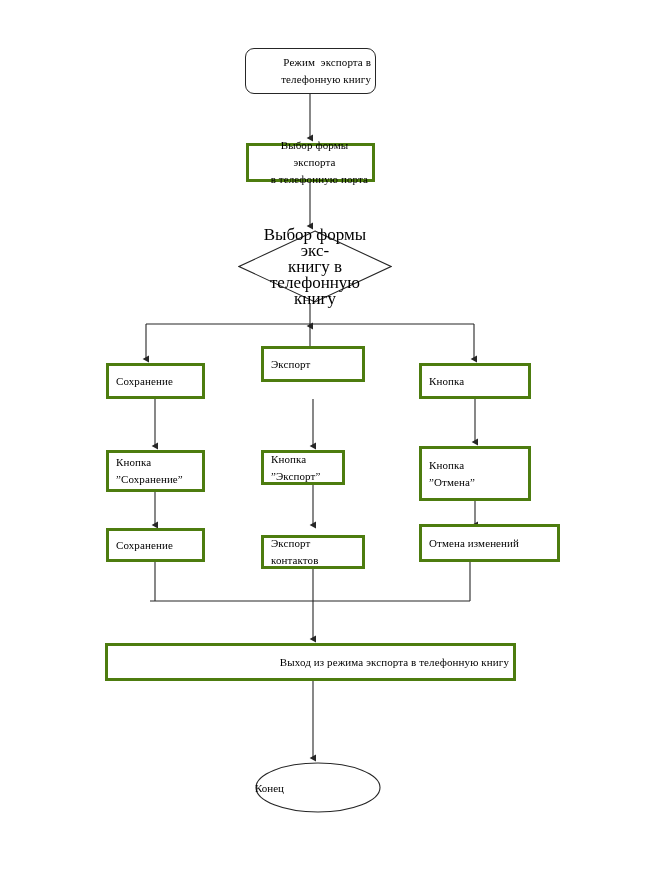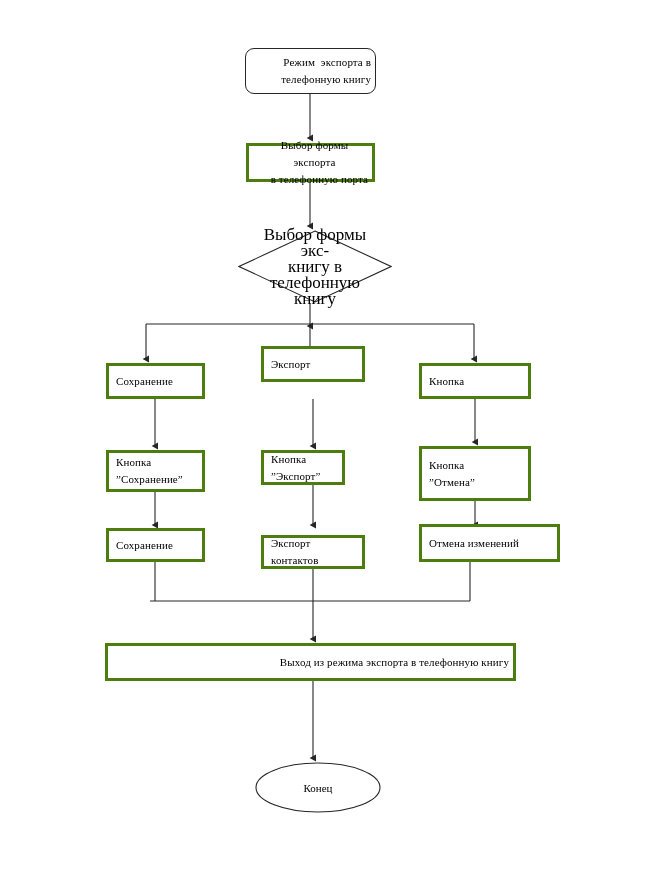--- a/index.html
+++ b/index.html
@@ -77,21 +77,21 @@
     text-align: center;
     font-size: 17px;
     line-height: 16px;
     color: #000000;
     width: 120px;
   }
   .ellipse-wrap {
     position: absolute;
     display: flex;
     align-items: center;
-    justify-content: center;
+    justify-content: flex-start;
   }
   .ellipse-wrap svg {
     position: absolute;
     left: 0;
     top: 0;
   }
   .ellipse-label {
     position: relative;
     text-align: center;
     font-size: 11px;

